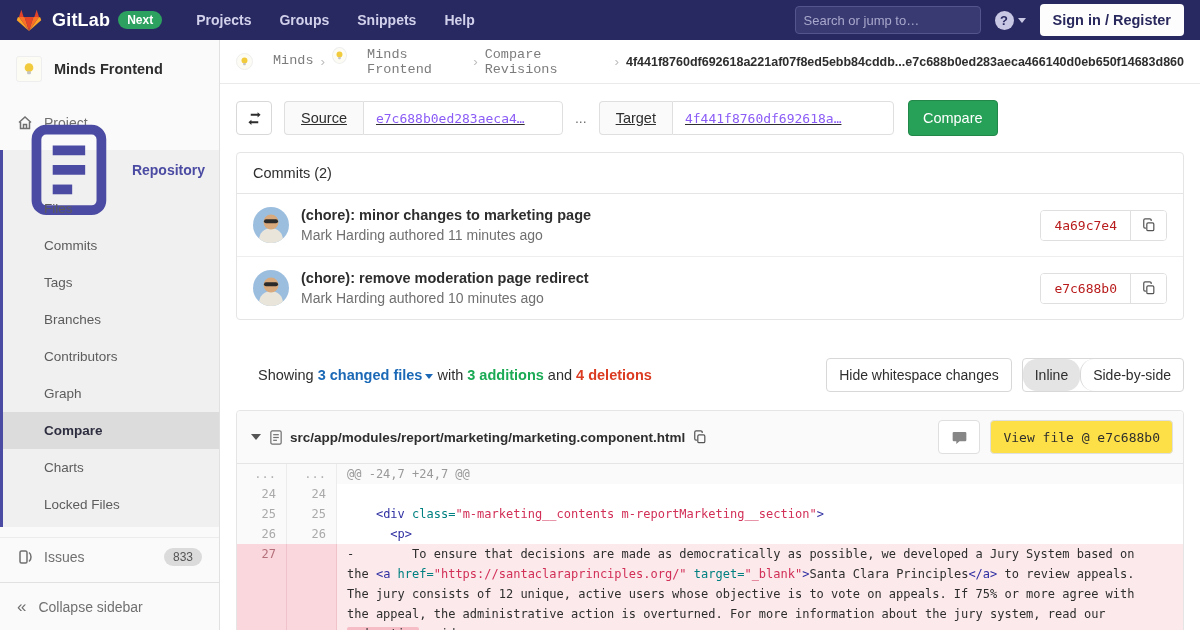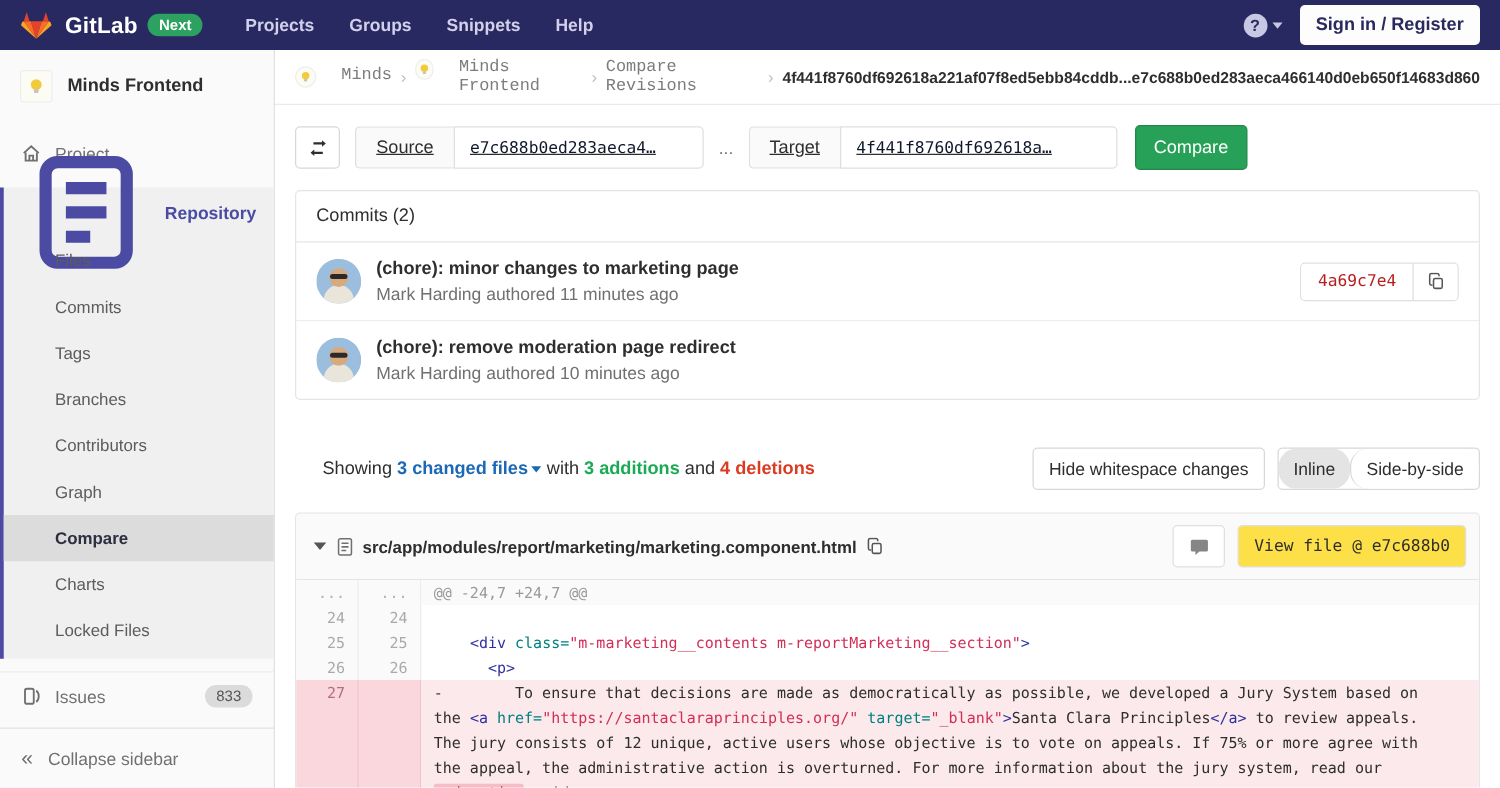--- a/index.html
+++ b/index.html
@@ -66,21 +66,21 @@
   .crumb-current { color:#2e2e2e; font-weight:700; font-size:12.5px; }
 
   .compare-form { margin-top:16px; display:flex; align-items:center; }
   .swap-btn { width:36px; height:34px; border:1px solid #d8d8d8; background:#fff; border-radius:4px;
     display:flex; align-items:center; justify-content:center; cursor:pointer; }
   .field-group { display:flex; margin-left:12px;text-decoration:underline; }
   .field-label { background:#fafafa; border:1px solid #dfdfdf; border-right:none;
     border-radius:4px 0 0 4px; padding:0 16px; height:34px; display:flex; align-items:center;
     font-size:14.5px; color:#2e2e2e; }
   .field-input { width:200px; height:34px; border:1px solid #dfdfdf; border-radius:0 4px 4px 0;
-    padding:0 12px; font-family:"DejaVu Sans Mono", monospace; font-size:13px; color:#0f172a; outline:none; }
+    padding:0 12px; font-family:"DejaVu Sans Mono", monospace; font-size:13px; color:#8b5cf6; outline:none; }
   .dots { color:#707070; margin:0 12px; }
   .compare-btn { margin-left:14px; background:#28a158; border:1px solid #21884a; color:#fff;
     border-radius:4px; height:36px; padding:0 14px; font-size:14.5px; cursor:pointer; }
 
   .panel { margin-top:16px; border:1px solid #e5e5e5; border-radius:4px; background:#fff; }
   .panel-head { padding:12px 16px; border-bottom:1px solid #e5e5e5; font-size:14.5px; color:#2e2e2e; }
   .commit-row { display:flex; align-items:center; padding:13px 16px; }
   .commit-row + .commit-row { border-top:1px solid #eee; }
   .avatar { width:36px; height:36px; border-radius:50%; overflow:hidden; flex:none; }
   .commit-text { margin-left:12px; }
@@ -154,20 +154,27 @@
     <span class="brand">GitLab</span>
     <span class="next-badge">Next</span>
     <nav class="nav-links">
       <span class="nav-link">Projects</span>
       <span class="nav-link">Groups</span>
       <span class="nav-link">Snippets</span>
       <span class="nav-link">Help</span>
     </nav>
   </div>
   <div class="nav-right">
+    <div class="searchbox">
+      <input type="text" placeholder="Search or jump to…" style="">
+      <svg class="search-glyph" viewBox="0 0 16 16">
+        <circle cx="7" cy="7" r="4.5"></circle>
+          <line x1="10.5" y1="10.5" x2="14" y2="14"></line>
+      </svg>
+    </div>
     <div class="help-wrap">
       <span class="help-circle">?</span>
       <span class="chev"></span>
     </div>
     <button class="signin-btn">Sign in / Register</button>
   </div>
 </header>
 
 <aside class="sidebar">
   <div class="context-header">
@@ -311,20 +318,29 @@
           <rect width="36" height="36" fill="#9cbede"></rect>
           <circle cx="18" cy="33" r="12" fill="#e9e5da"></circle>
           <circle cx="18" cy="15" r="7.5" fill="#d8a97c"></circle>
           <rect x="11" y="12.2" width="14" height="4" rx="2" fill="#2a2a2a"></rect>
         </svg>
       </span>
       <div class="commit-text">
         <div class="commit-title">(chore): remove moderation page redirect</div>
         <div class="commit-meta">Mark Harding authored 10 minutes ago</div>
       </div>
+      <div class="sha-group">
+        <span class="sha-text">e7c688b0</span>
+        <span class="copy-cell">
+          <svg width="14" height="14" viewBox="0 0 16 16" fill="none" stroke="#555" stroke-width="1.4">
+            <rect x="5.5" y="5.5" width="8" height="9" rx="1.5"></rect>
+            <path d="M10.5 3.5v-1A1.5 1.5 0 0 0 9 1H3.5A1.5 1.5 0 0 0 2 2.5V10a1.5 1.5 0 0 0 1.5 1.5h1"></path>
+          </svg>
+        </span>
+      </div>
     </div>
   </section>
 
   <div class="files-bar">
     <div class="files-summary">
       <span>Showing</span>
       <span class="link-blue"><span>3 changed files</span><span class="caret-down"></span></span>
       <span>with</span>
       <span class="green-bold">3 additions</span>
       <span>and</span>

